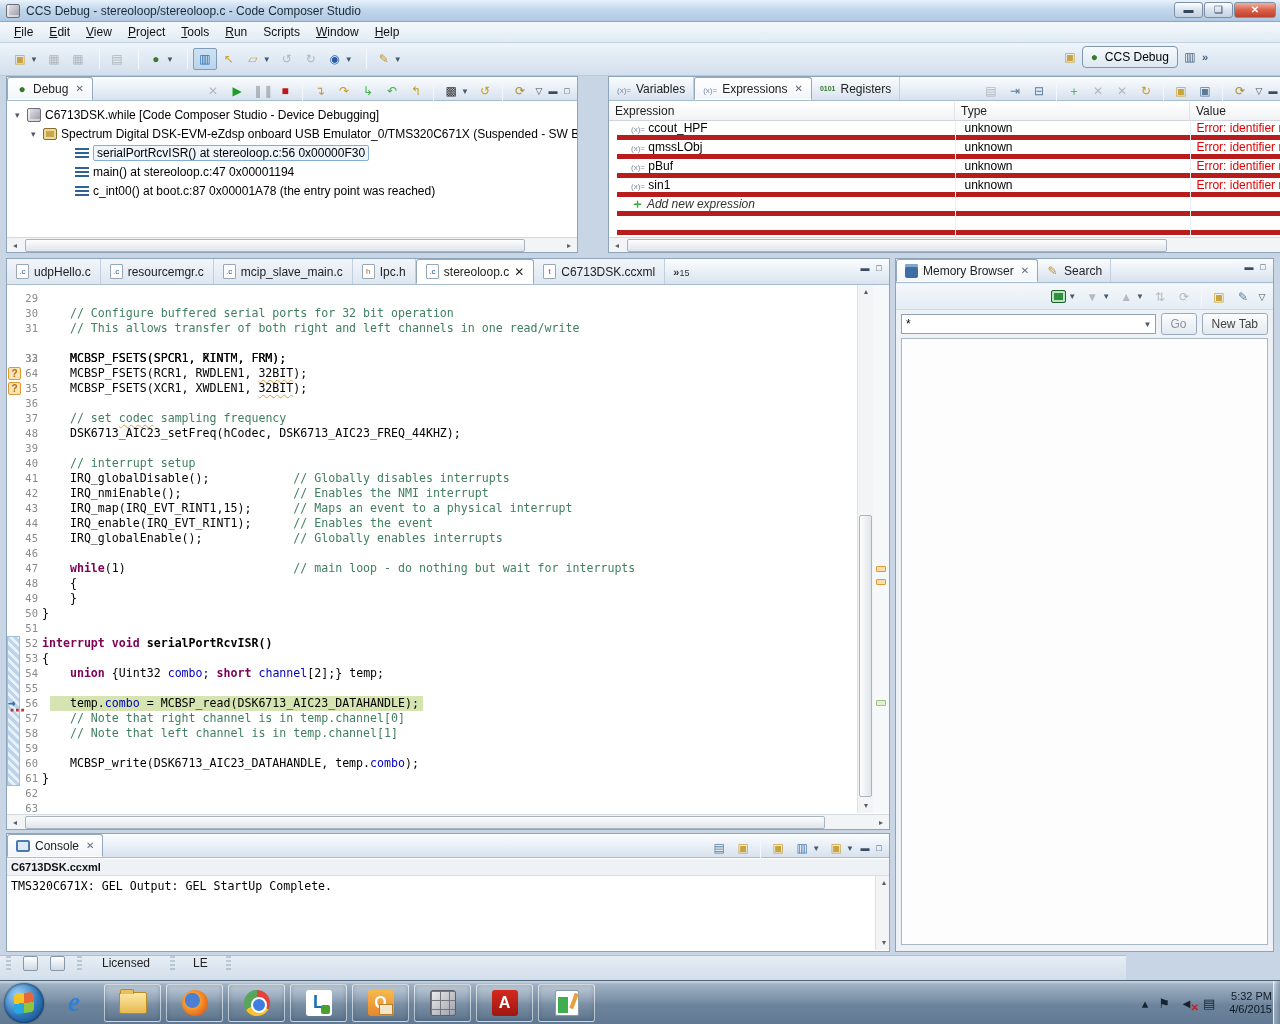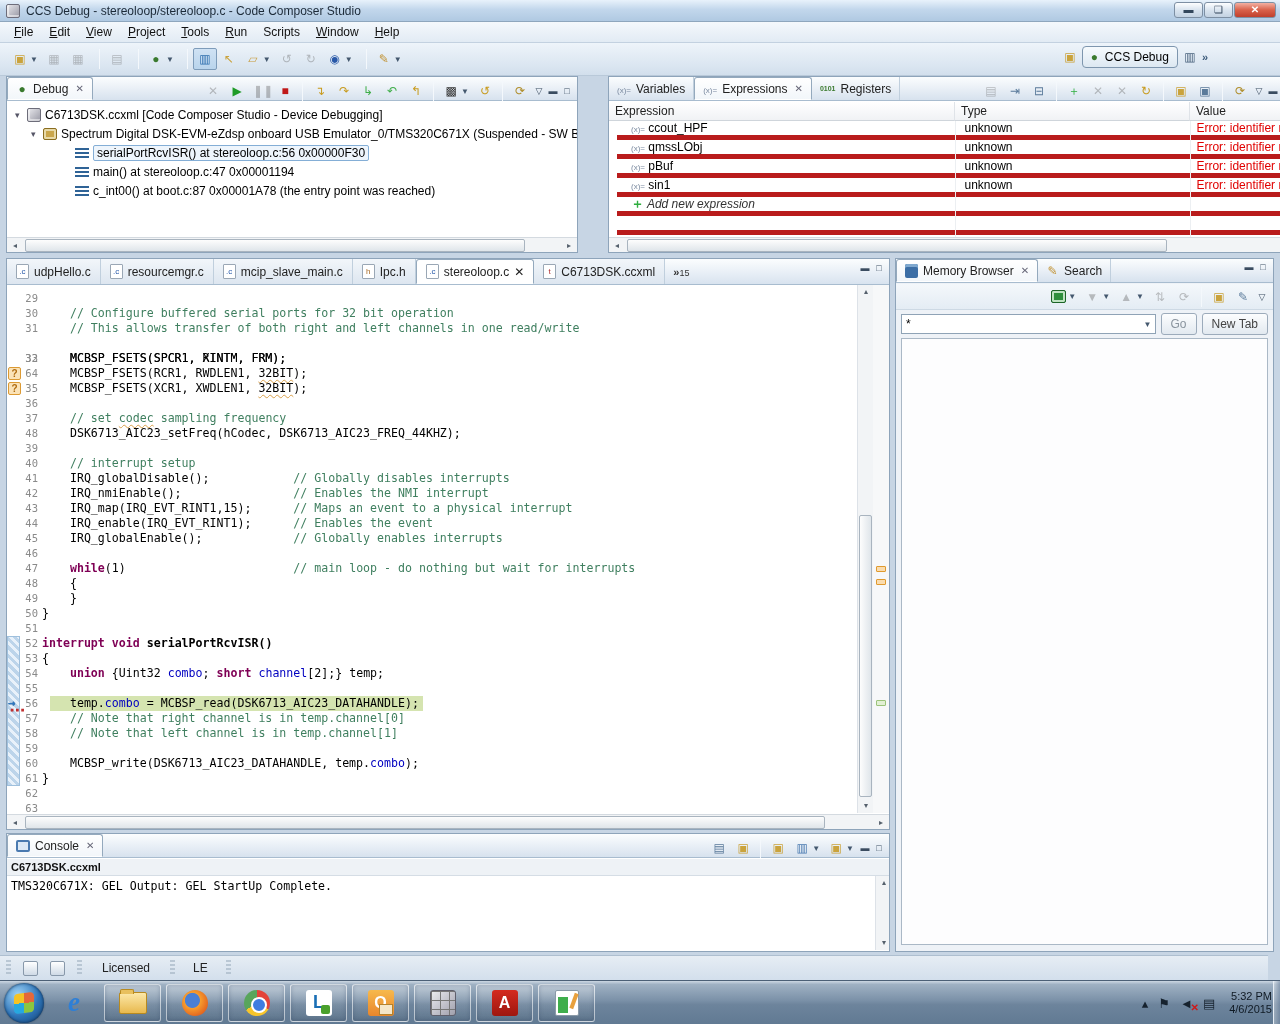--- a/index.html
+++ b/index.html
@@ -126,22 +126,22 @@
 
   
   #console-view { left:6px; top:833px; width:884px; height:119px; }
   #console-src { position:absolute; top:25px; left:0; right:0; height:17px; background:#eef2f6; border-bottom:1px solid #d5dde5;
     font-size:11px; font-weight:bold; padding:2px 4px; color:#111; }
   #console-out { position:absolute; top:42px; left:0; right:14px; bottom:1px; background:#fff; font-family:"DejaVu Sans Mono",monospace; font-size:11.6px; padding:3px 4px; }
   #console-scroll { top:42px; right:0; bottom:1px; width:14px; background:#f2f4f6; }
   .mon-ic { width:14px; height:12px; display:inline-block; border:2px solid #4a7ab0; background:#dce9f6; border-radius:2px; }
 
   
-  #statusbar { position:absolute; left:0; top:955px; width:1268px; height:25px; background:linear-gradient(#e6edf4,#d3dfec); border-top:1px solid #aebfd0;
-    display:flex; align-items:center; font-size:12px; color:#222; }
+  #statusbar { position:absolute; left:0; top:955px; width:1126px; height:25px; background:linear-gradient(#e6edf4,#d3dfec); border-top:1px solid #aebfd0;
+    display:flex; align-items:flex-start; font-size:12px; color:#222; }
   .grip { width:5px; height:16px; margin:0 6px; background:repeating-linear-gradient(#9fb0c0 0 2px, transparent 2px 4px); opacity:.6; }
   .sb-ic { width:15px; height:15px; display:inline-block; margin:0 6px; border:1px solid #8898aa; border-radius:2px; background:linear-gradient(#fff,#cfdae6); }
 
   
   #taskbar { position:absolute; left:0; top:980px; width:1280px; height:44px;
     background:linear-gradient(#cdd8e3,#9fb1c3 8%,#7b91a8 45%,#6d849c 55%,#617a93); border-top:1px solid #4c6076; display:flex; align-items:center; }
   #start-orb { width:40px; height:40px; border-radius:50%; margin-left:4px; position:relative;
     background:radial-gradient(circle at 35% 30%, #9fd4f7, #2d74b8 55%, #153f6e); box-shadow:inset 0 0 3px #0a2648, 0 0 2px rgba(0,0,0,.4); }
   #start-orb .flag { position:absolute; left:10px; top:10px; width:20px; height:20px; border-radius:4px; transform:skewY(-6deg);
     background:conic-gradient(#e4683a 0 25%, #8cc63f 25% 50%, #26a8e0 50% 75%, #f5c324 75%); }
@@ -318,21 +318,21 @@
         </span>
       <span class="vt-min">▽</span>
       <span class="vt-min">▬</span>
       <span class="vt-min">□</span>
     </div>
   </div>
   <div id="debug-tree">
       <div class="dtree-row" style="top: 3px; left: 8px;">
         <span class="dtree-arrow">▾</span>
         <span class="cube-ic"></span>
-        <span class="dtree-label">C6713DSK.ccxml [Code Composer Studio - Device Debugging]</span>
+        <span class="dtree-label">C6713DSK.while [Code Composer Studio - Device Debugging]</span>
       </div>
       <div class="dtree-row" style="top: 22px; left: 24px;">
         <span class="dtree-arrow">▾</span>
         <span class="chip-ic"></span>
         <span class="dtree-label">Spectrum Digital DSK-EVM-eZdsp onboard USB Emulator_0/TMS320C671X (Suspended - SW Bre</span>
       </div>
       <div class="dtree-row" style="top: 41px; left: 56px;">
         <span class="dtree-arrow"></span>
         <span class="frame-ic"></span>
         <span class="dtree-label sel">serialPortRcvISR() at stereoloop.c:56 0x00000F30</span>

